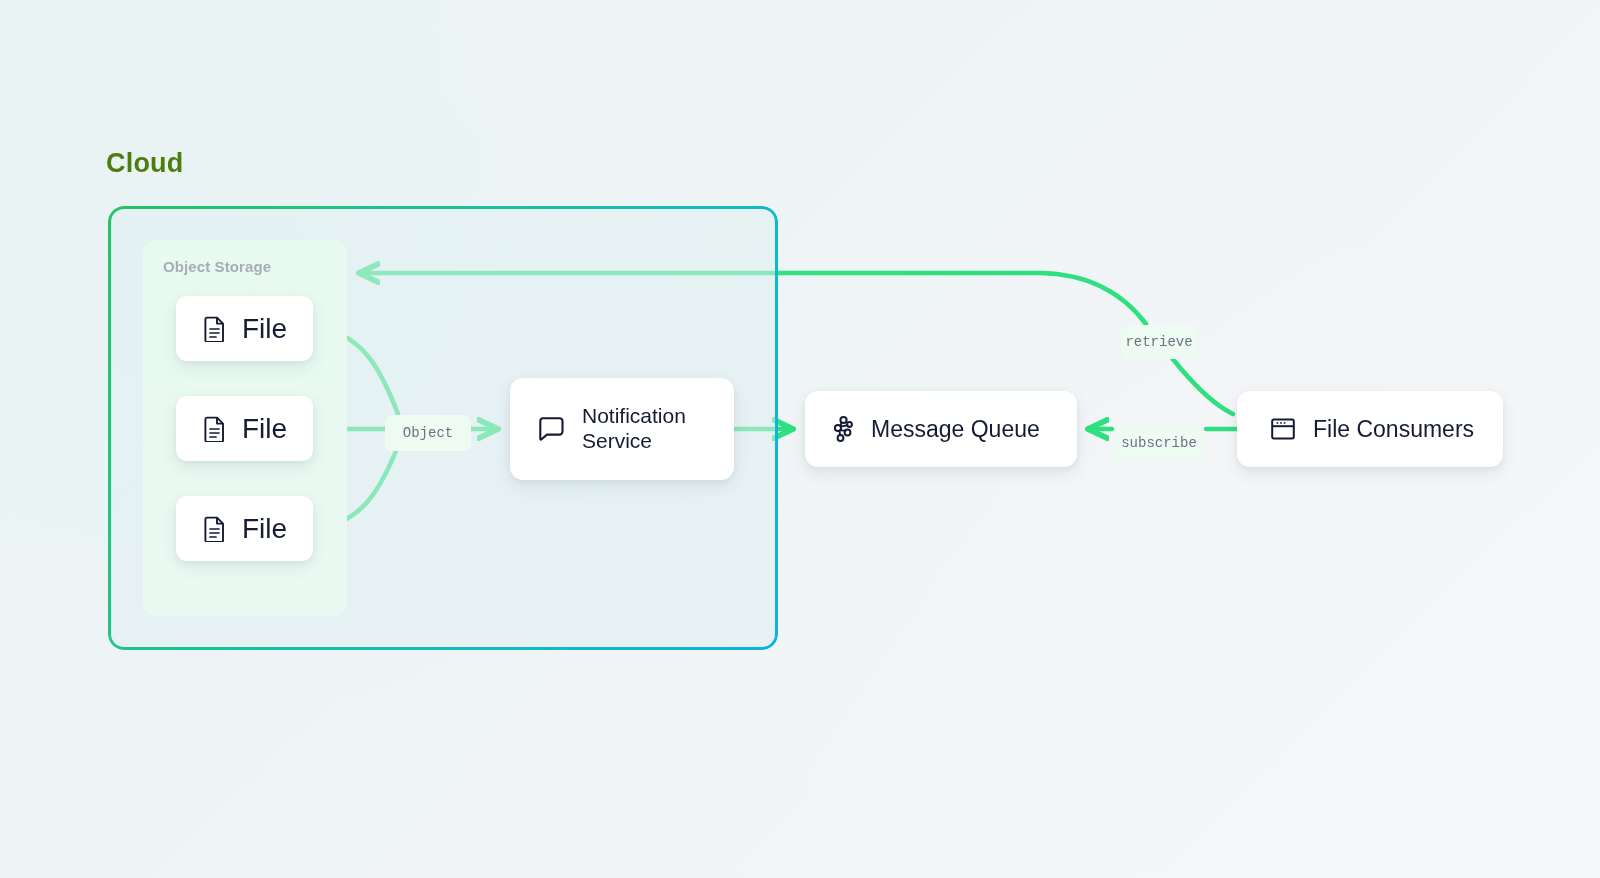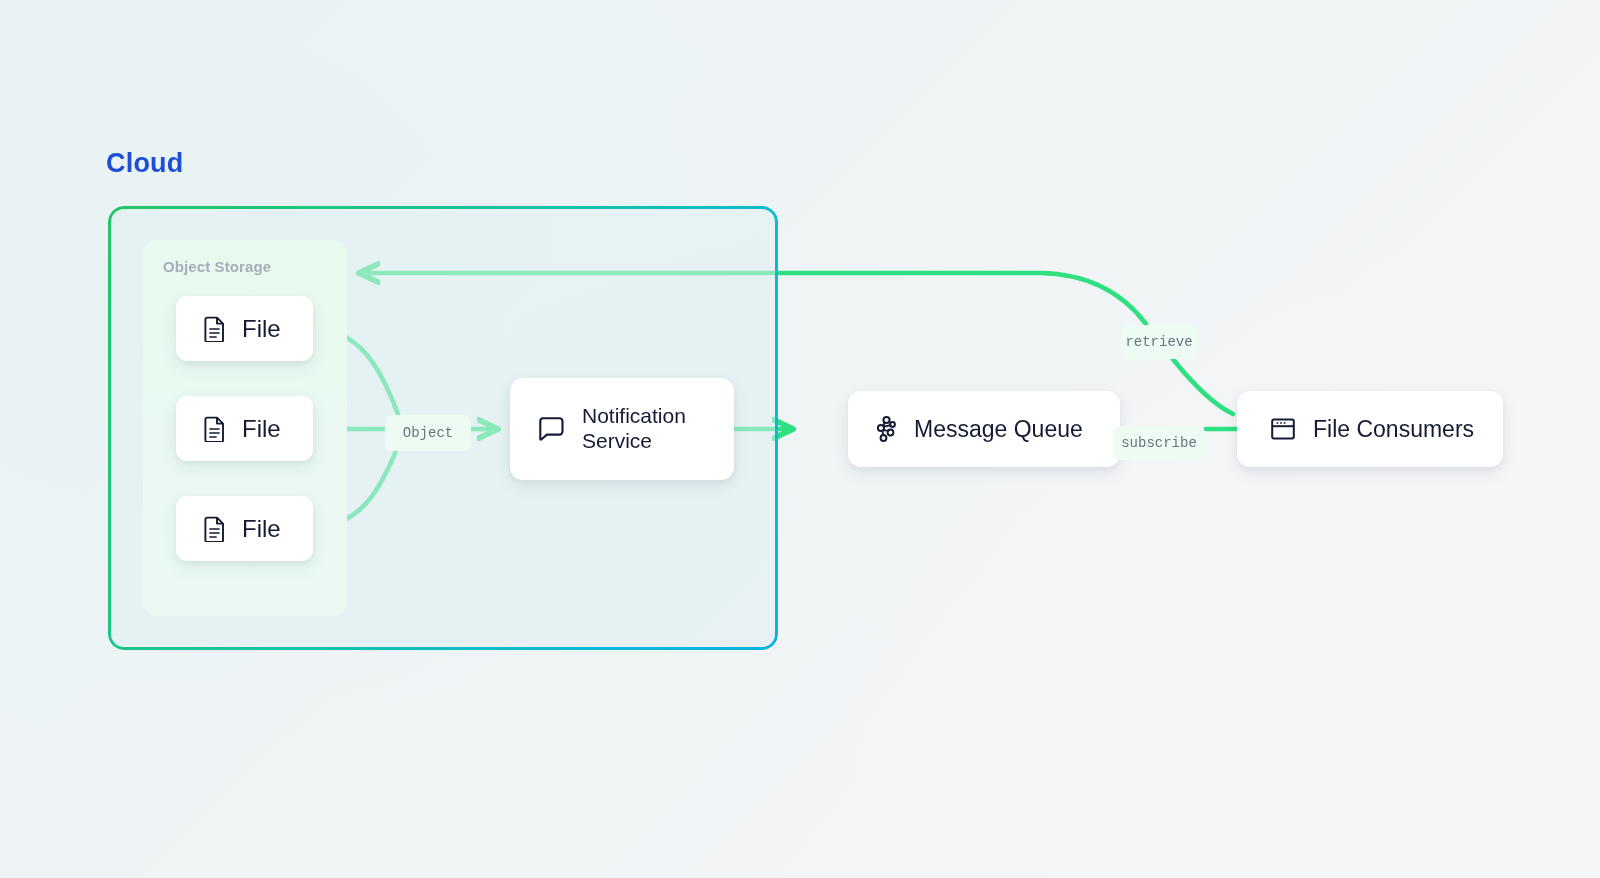--- a/index.html
+++ b/index.html
@@ -32,21 +32,21 @@
     pointer-events: none;
   }
 
   
   .cloud-title {
     position: absolute;
     left: 106px;
     top: 148px;
     font-size: 27px;
     font-weight: 700;
-    color: #1d4ed8;
+    color: #4d7c0f;
     letter-spacing: 0.2px;
   }
 
   .cloud-box {
     position: absolute;
     left: 108px;
     top: 206px;
     width: 670px;
     height: 444px;
     border-radius: 16px;
@@ -114,40 +114,40 @@
 
   
   .file-card {
     left: 176px;
     width: 137px;
     height: 65px;
     border-radius: 11px;
     padding-left: 28px;
     gap: 16px;
   }
-  .file-card .label { font-size: 24px; }
+  .file-card .label { font-size: 28px; }
   #file-1 { top: 296px; }
   #file-2 { top: 396px; }
   #file-3 { top: 496px; }
 
   
   #notification-service {
     left: 510px;
     top: 378px;
     width: 224px;
     height: 102px;
     border-radius: 13px;
     padding-left: 26px;
     gap: 16px;
   }
   #notification-service .label { font-size: 21px; line-height: 1.18; }
 
   
   #message-queue {
-    left: 848px;
+    left: 805px;
     top: 391px;
     width: 272px;
     height: 76px;
     border-radius: 13px;
     padding-left: 24px;
     gap: 16px;
   }
   #message-queue .label { font-size: 23px; }
 
   

